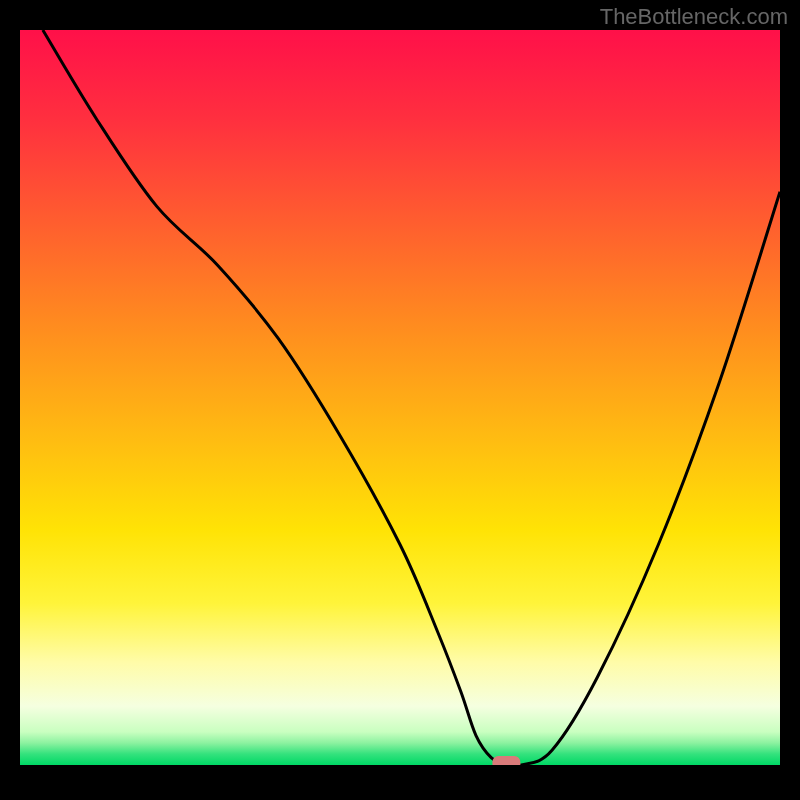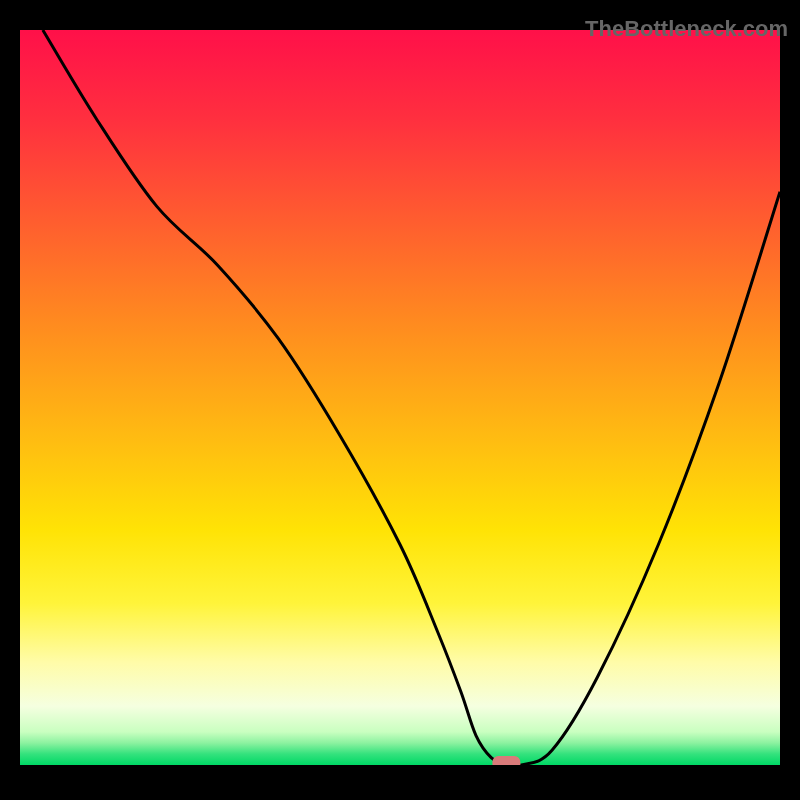--- a/index.html
+++ b/index.html
@@ -6,25 +6,25 @@
     margin: 0;
     padding: 0;
     background: #000;
     width: 800px;
     height: 800px;
     position: relative;
     font-family: Arial, Helvetica, sans-serif;
   }
   .attribution {
     position: absolute;
-    top: 16px;
+    top: 4px;
     right: 12px;
     color: #666;
     font-size: 22px;
-    font-weight: 700;
+    font-weight: 400;
     z-index: 10;
   }
   .plot-wrap {
     position: absolute;
     left: 20px;
     top: 30px;
     width: 760px;
     height: 735px;
     background: #000;
   }

